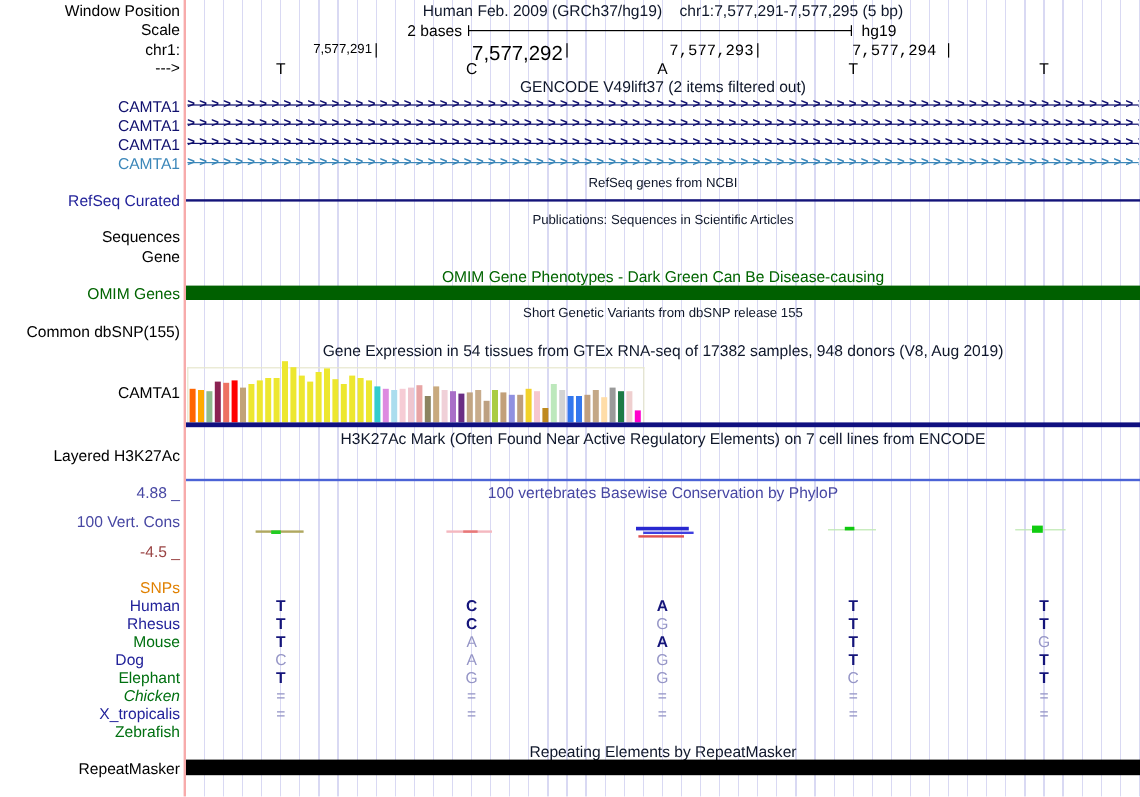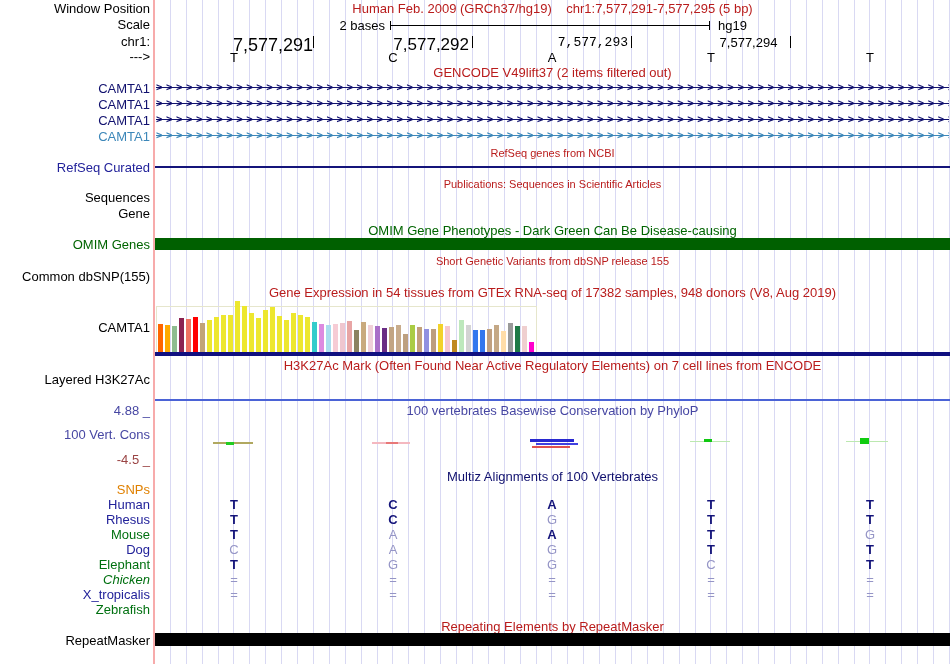--- a/index.html
+++ b/index.html
@@ -2,21 +2,21 @@
 <html><head>
 <meta charset="utf-8">
 <style>
   html,body{margin:0;padding:0;background:#fff;}
   #screen{position:relative;width:950px;height:664px;background:#fff;
     font-family:"Liberation Sans",sans-serif;overflow:hidden;}
   .abs{position:absolute;white-space:nowrap;}
   .lbl{position:absolute;left:0;width:150px;text-align:right;font-size:13px;
     white-space:nowrap;color:#000;line-height:14px;}
   .ctitle{position:absolute;left:155px;width:795px;text-align:center;font-size:13px;
-    color:#b91c1c;line-height:13px;white-space:nowrap;}
+    color:#0f172a;line-height:13px;white-space:nowrap;}
   .smtitle{font-size:11px;}
   .gridlines{position:absolute;left:155px;top:0;width:795px;height:664px;
     background:repeating-linear-gradient(to right,transparent 0 14.9px,#D9D9F3 14.9px 15.9px);}
   .pinkline{position:absolute;left:153px;top:0;width:2px;height:664px;background:#F7ABAB;}
   .navy{color:#22229A;}
   .green{color:#007010;}
   .dkgreen{color:#006400;}
   .orange{color:#E08000;}
   .blueviolet{color:#4747A3;}
   .maroon{color:#9A4444;}
@@ -48,27 +48,27 @@
 
   <div class="lbl" style="top:18px">Scale</div>
   <div class="abs" style="left:300px;top:18px;width:85px;text-align:right;font-size:13px">2 bases</div>
   <div class="abs" style="left:390px;top:25px;width:320px;height:1px;background:#000"></div>
   <div class="tick" style="left:390px;top:21px;height:9px"></div>
   <div class="tick" style="left:709px;top:21px;height:9px"></div>
   <div class="abs" style="left:718px;top:18px;font-size:13px">hg19</div>
 
   <div class="lbl" style="top:35px">chr1:</div>
   <div id="coords">
-      <div style="position: absolute; left: 233px; top: 35px; width: 77px; text-align: right; font-size: 18px;">7,577,291</div>
+      <div style="position: absolute; left: 233px; top: 35px; width: 77px; text-align: right; font-size: 11px;">7,577,291</div>
       <div style="position: absolute; left: 313px; top: 36px; width: 1px; height: 12px; background: rgb(0, 0, 0);"></div>
       <div style="position: absolute; left: 392px; top: 35px; width: 77px; text-align: right; font-size: 17px;">7,577,292</div>
       <div style="position: absolute; left: 472px; top: 36px; width: 1px; height: 12px; background: rgb(0, 0, 0);"></div>
       <div style="position: absolute; left: 551px; top: 35px; width: 77px; text-align: right; font-size: 13px; font-family: Liberation Mono, monospace;">7,577,293</div>
       <div style="position: absolute; left: 631px; top: 36px; width: 1px; height: 12px; background: rgb(0, 0, 0);"></div>
-      <div style="position: absolute; left: 710px; top: 35px; width: 77px; text-align: center; font-size: 13px;">7,577,294</div>
+      <div style="position: absolute; left: 710px; top: 35px; width: 77px; text-align: left; font-size: 13px; font-family: Liberation Mono, monospace;">7,577,294</div>
       <div style="position: absolute; left: 790px; top: 36px; width: 1px; height: 12px; background: rgb(0, 0, 0);"></div>
     </div>
 
   <div class="lbl" style="top:50px">---&gt;</div>
   <div id="bases">
       <div style="position: absolute; left: 226px; top: 50px; width: 16px; text-align: center; font-size: 13px;">T</div>
       <div style="position: absolute; left: 385px; top: 50px; width: 16px; text-align: center; font-size: 13px;">C</div>
       <div style="position: absolute; left: 544px; top: 50px; width: 16px; text-align: center; font-size: 13px;">A</div>
       <div style="position: absolute; left: 703px; top: 50px; width: 16px; text-align: center; font-size: 13px;">T</div>
       <div style="position: absolute; left: 862px; top: 50px; width: 16px; text-align: center; font-size: 13px;">T</div>
@@ -189,42 +189,41 @@
       <div style="position: absolute; left: 530px; top: 439px; width: 44px; height: 3px; background: rgb(40, 40, 208);"></div>
       <div style="position: absolute; left: 536px; top: 443px; width: 42px; height: 2px; background: rgb(64, 64, 224);"></div>
       <div style="position: absolute; left: 532px; top: 446px; width: 38px; height: 2px; background: rgb(224, 80, 80);"></div>
       <div style="position: absolute; left: 690px; top: 441px; width: 40px; height: 1px; background: rgb(188, 232, 176);"></div>
       <div style="position: absolute; left: 704px; top: 439px; width: 8px; height: 3px; background: rgb(16, 200, 16);"></div>
       <div style="position: absolute; left: 846px; top: 441px; width: 42px; height: 1px; background: rgb(188, 232, 176);"></div>
       <div style="position: absolute; left: 860px; top: 438px; width: 9px; height: 6px; background: rgb(16, 204, 16);"></div>
     </div>
   <div class="lbl maroon" style="top:453px">-4.5 _</div>
 
-  <div class="ctitle" style="top:470px;color:#10106E">Multiz Alignments of 100 Vertebrates</div>
   <div class="lbl orange" style="top:483px">SNPs</div>
   <div id="multiz-rows">
       <div class="lbl navy" style="position: absolute; left: 0px; top: 498px; width: 150px; text-align: right; font-size: 13px;">Human</div>
       <div class="alnletter match" style="position: absolute; left: 226px; top: 498px; width: 16px; text-align: center;">T</div>
       <div class="alnletter match" style="position: absolute; left: 385px; top: 498px; width: 16px; text-align: center;">C</div>
       <div class="alnletter match" style="position: absolute; left: 544px; top: 498px; width: 16px; text-align: center;">A</div>
       <div class="alnletter match" style="position: absolute; left: 703px; top: 498px; width: 16px; text-align: center;">T</div>
       <div class="alnletter match" style="position: absolute; left: 862px; top: 498px; width: 16px; text-align: center;">T</div>
       <div class="lbl navy" style="position: absolute; left: 0px; top: 513px; width: 150px; text-align: right; font-size: 13px;">Rhesus</div>
       <div class="alnletter match" style="position: absolute; left: 226px; top: 513px; width: 16px; text-align: center;">T</div>
       <div class="alnletter match" style="position: absolute; left: 385px; top: 513px; width: 16px; text-align: center;">C</div>
       <div class="alnletter dim" style="position: absolute; left: 544px; top: 513px; width: 16px; text-align: center;">G</div>
       <div class="alnletter match" style="position: absolute; left: 703px; top: 513px; width: 16px; text-align: center;">T</div>
       <div class="alnletter match" style="position: absolute; left: 862px; top: 513px; width: 16px; text-align: center;">T</div>
       <div class="lbl green" style="position: absolute; left: 0px; top: 528px; width: 150px; text-align: right; font-size: 13px;">Mouse</div>
       <div class="alnletter match" style="position: absolute; left: 226px; top: 528px; width: 16px; text-align: center;">T</div>
       <div class="alnletter dim" style="position: absolute; left: 385px; top: 528px; width: 16px; text-align: center;">A</div>
       <div class="alnletter match" style="position: absolute; left: 544px; top: 528px; width: 16px; text-align: center;">A</div>
       <div class="alnletter match" style="position: absolute; left: 703px; top: 528px; width: 16px; text-align: center;">T</div>
       <div class="alnletter dim" style="position: absolute; left: 862px; top: 528px; width: 16px; text-align: center;">G</div>
-      <div class="lbl navy" style="position: absolute; left: 0px; top: 543px; width: 150px; text-align: right; font-size: 13px;">Dog</div>
+      <div class="lbl navy" style="position: absolute; left: 0px; top: 543px; width: 120px; text-align: right; font-size: 13px;">Dog</div>
       <div class="alnletter dim" style="position: absolute; left: 226px; top: 543px; width: 16px; text-align: center;">C</div>
       <div class="alnletter dim" style="position: absolute; left: 385px; top: 543px; width: 16px; text-align: center;">A</div>
       <div class="alnletter dim" style="position: absolute; left: 544px; top: 543px; width: 16px; text-align: center;">G</div>
       <div class="alnletter match" style="position: absolute; left: 703px; top: 543px; width: 16px; text-align: center;">T</div>
       <div class="alnletter match" style="position: absolute; left: 862px; top: 543px; width: 16px; text-align: center;">T</div>
       <div class="lbl green" style="position: absolute; left: 0px; top: 558px; width: 150px; text-align: right; font-size: 13px;">Elephant</div>
       <div class="alnletter match" style="position: absolute; left: 226px; top: 558px; width: 16px; text-align: center;">T</div>
       <div class="alnletter dim" style="position: absolute; left: 385px; top: 558px; width: 16px; text-align: center;">G</div>
       <div class="alnletter dim" style="position: absolute; left: 544px; top: 558px; width: 16px; text-align: center;">G</div>
       <div class="alnletter dim" style="position: absolute; left: 703px; top: 558px; width: 16px; text-align: center;">C</div>

